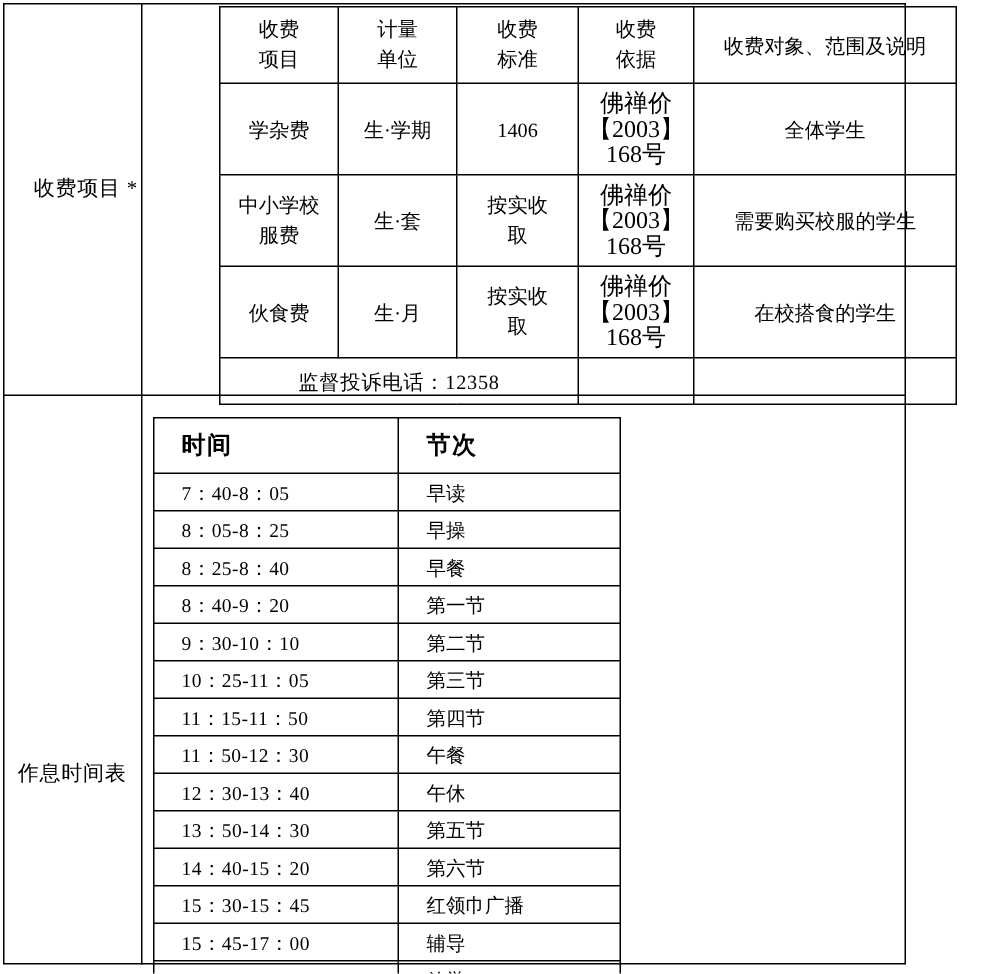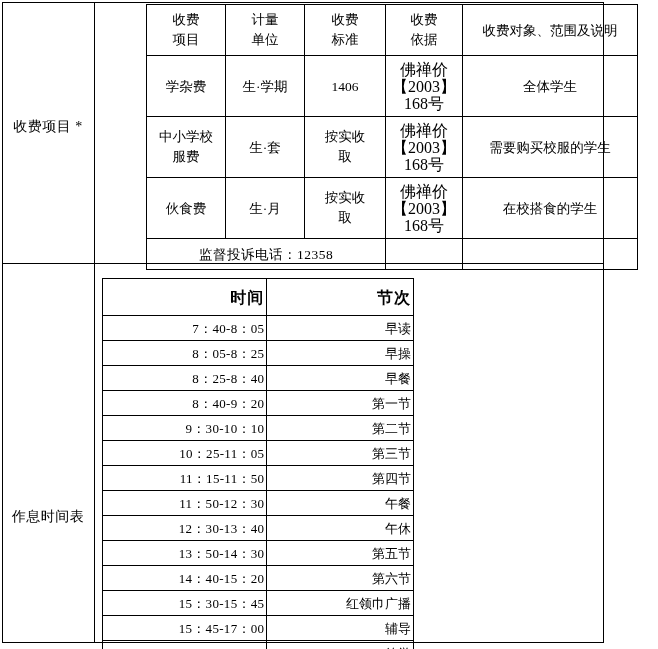--- a/index.html
+++ b/index.html
@@ -56,21 +56,21 @@
   
   .row-label {
     position: absolute;
     left: 4px;
     width: 88px;
     text-align: center;
     font-size: 14px;
     line-height: 20px;
     letter-spacing: 0.5px;
   }
-  #label-fees { top: 117px; }
+  #label-fees { top: 117px; text-align: right; }
   #label-schedule { top: 507px; }
 
   
   .fees-wrap {
     position: absolute;
     left: 146px;
     top: 4px;
     width: 492px;
   }
   table.fees {
@@ -113,24 +113,24 @@
     width: 312px;
   }
   table.sched {
     border-collapse: collapse;
     width: 312px;
     font-size: 13px;
     line-height: 17px;
   }
   table.sched td, table.sched th {
     border: 1px solid #000;
-    text-align: right;
+    text-align: left;
     vertical-align: middle;
     font-weight: normal;
-    padding: 1px 2px;
+    padding: 1px 18px;
     height: 22px;
     margin-left: 12px;
   }
   table.sched thead td {
     font-size: 16px;
     font-weight: bold;
     height: 34px;
     letter-spacing: 1px;
   }
   .sched .c-time { width: 164px; }

